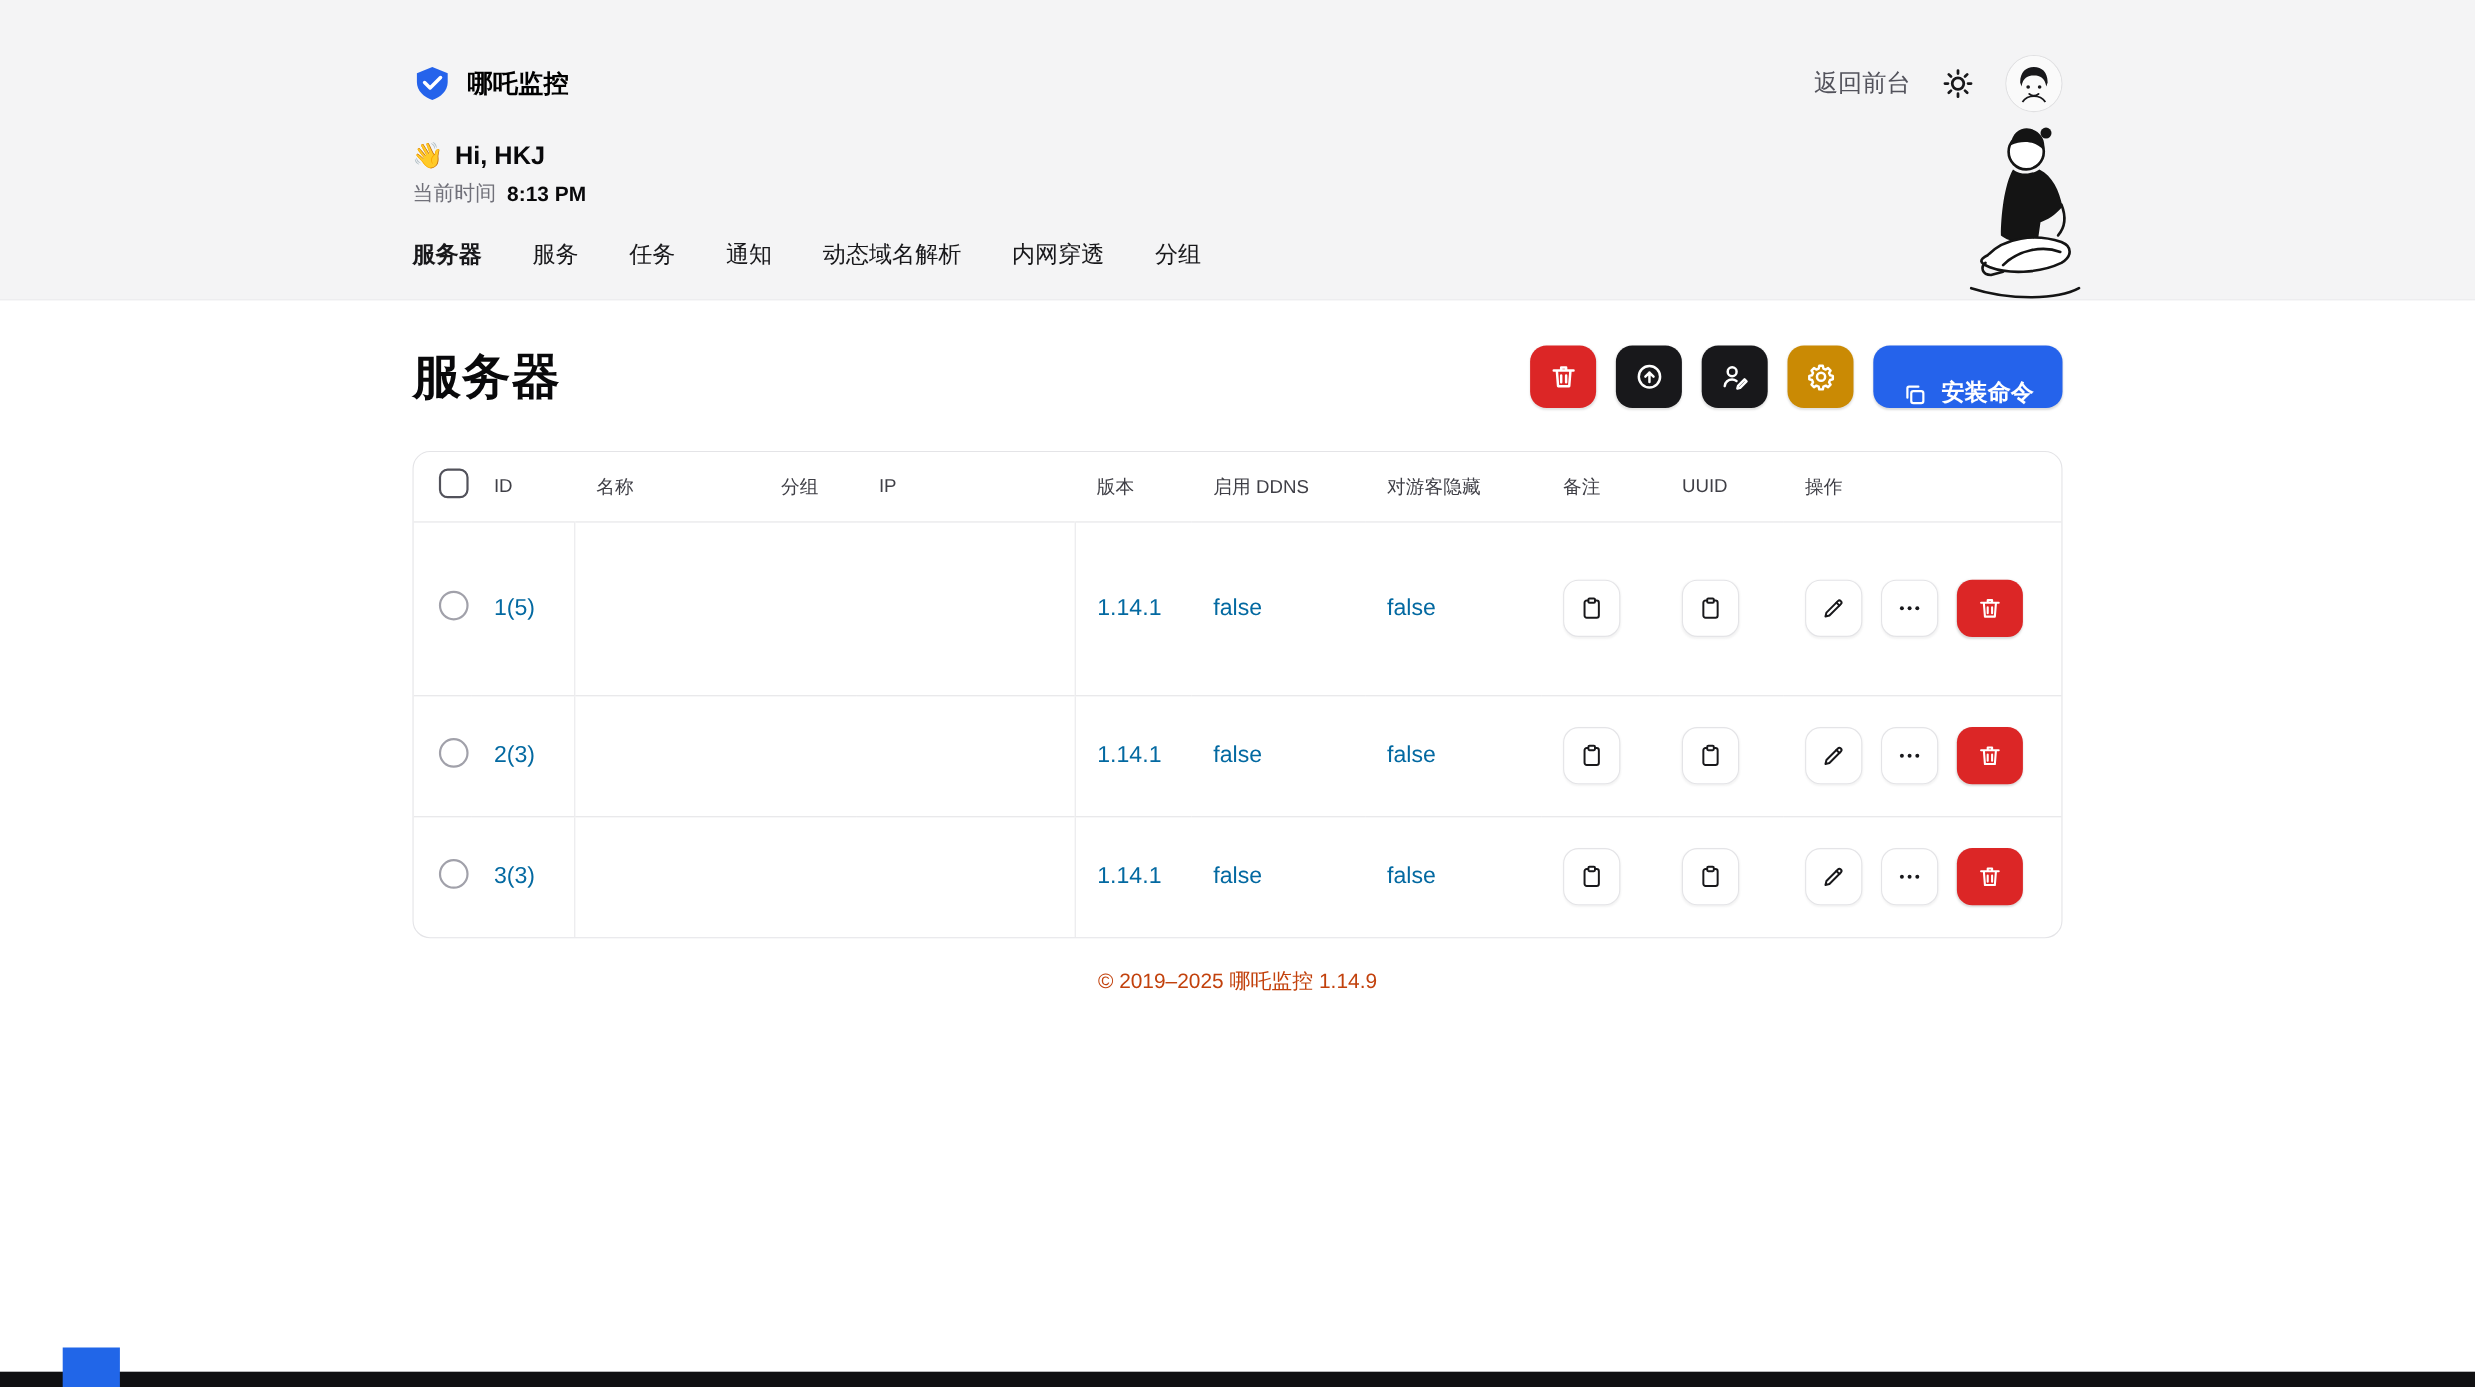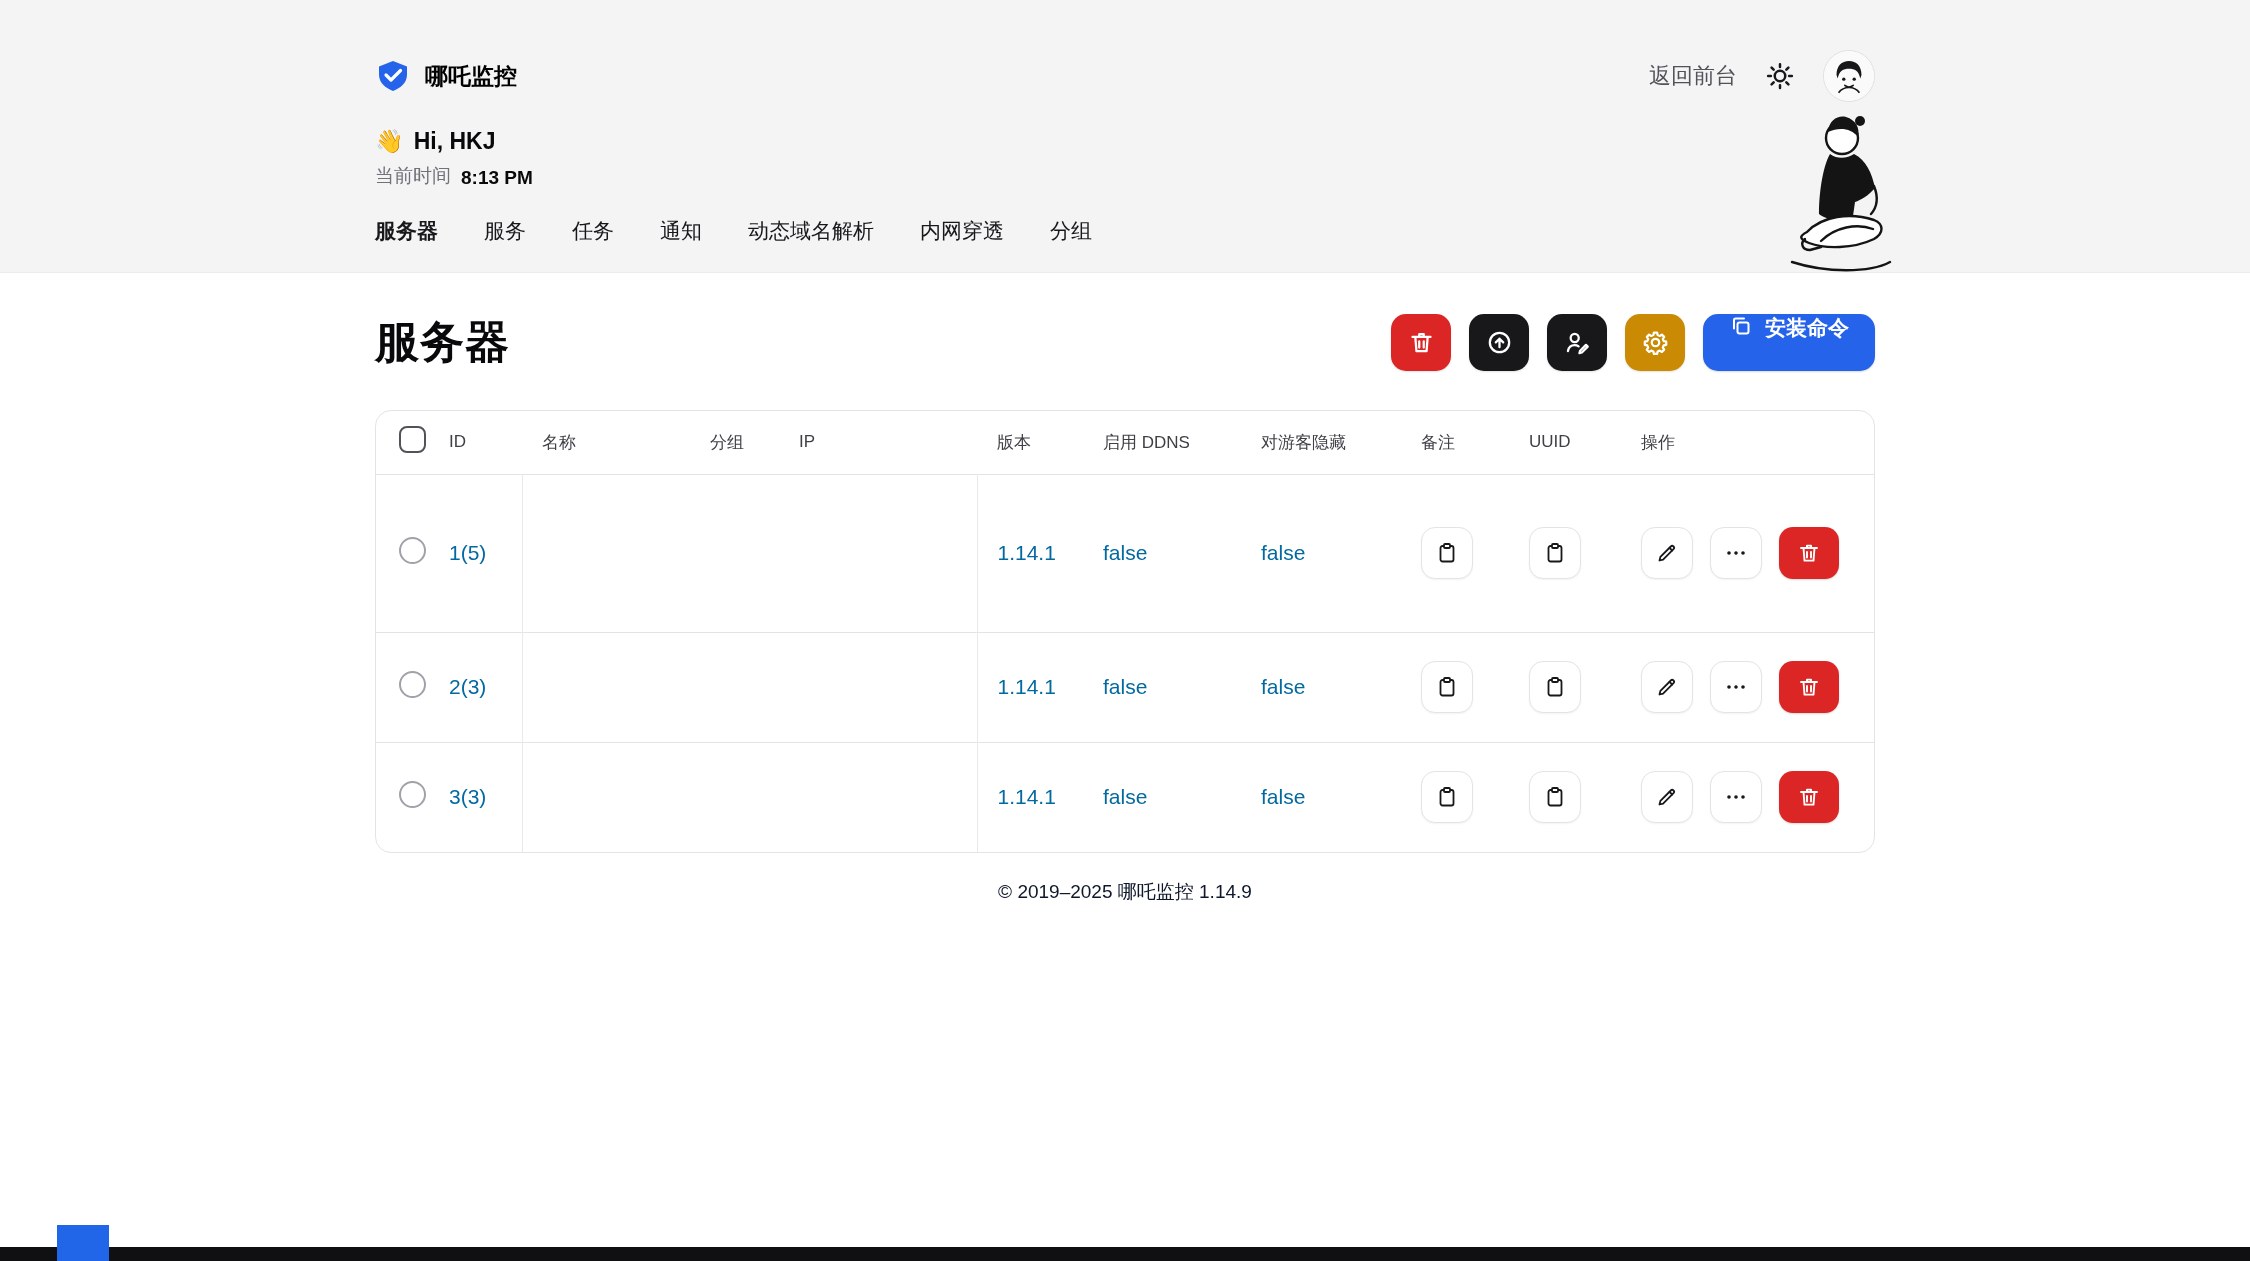--- a/index.html
+++ b/index.html
@@ -35,21 +35,21 @@
 
   
   .page-head { display:flex; align-items:center; justify-content:space-between; margin-top:40px; }
   .page-title { font-size:44px; font-weight:800; margin:0; letter-spacing:1px; }
   .actions { display:flex; align-items:center; gap:18px; }
   .icon-btn { width:60px; height:57px; border-radius:15px; border:none; display:flex; align-items:center; justify-content:center; cursor:pointer; box-shadow:0 1px 2px rgba(0,0,0,.12); }
   .btn-red   { background:#dc2626; }
   .btn-black { background:#18181b; }
   .btn-amber { background:#ca8a04; }
   .btn-install { height:57px; padding:0 26px; border:none; border-radius:15px; background:#2563eb; color:#fff;
-                 font-size:21px; font-weight:600; display:flex; align-items:flex-start; gap:12px; cursor:pointer;
+                 font-size:21px; font-weight:600; display:flex; align-items:flex-end; gap:12px; cursor:pointer;
                  box-shadow:0 1px 2px rgba(0,0,0,.15); font-family:inherit; }
 
   
   .table-card { margin-top:38px; border:1px solid #e4e4e7; border-radius:16px; overflow:hidden; background:#fff; }
   table { width:100%; border-collapse:collapse; table-layout:fixed; }
   thead th { height:63px; text-align:left; font-size:17px; font-weight:500; color:#3f3f46; padding:0 0 0 20px; white-space:nowrap; }
   thead th.cb-cell { padding-left:23px; }
   tbody tr { border-top:1px solid #e4e4e7; }
   tbody td { padding:0 0 0 20px; font-size:21px; color:#0369a1; vertical-align:middle; }
   tbody td.cb-cell { padding-left:23px; }
@@ -59,21 +59,21 @@
 
   .cb-square { display:inline-block; width:27px; height:27px; border:2px solid #52525b; border-radius:8px; background:transparent; cursor:pointer; }
   .cb-circle { display:inline-block; width:27px; height:27px; border:2px solid #a1a1aa; border-radius:50%; background:#fff; cursor:pointer; }
 
   .mini-btn { width:52px; height:52px; border-radius:14px; border:1px solid #e4e4e7; background:#fff;
               display:flex; align-items:center; justify-content:center; cursor:pointer; box-shadow:0 1px 2px rgba(0,0,0,.05); }
   .mini-red { width:60px; height:52px; border-radius:14px; border:none; background:#dc2626;
               display:flex; align-items:center; justify-content:center; cursor:pointer; box-shadow:0 1px 2px rgba(0,0,0,.15); }
   .ops { display:flex; align-items:center; gap:17px; }
 
-  .footer { margin-top:26px; text-align:center; font-size:19px; color:#0f172a; }
+  .footer { margin-top:26px; text-align:center; font-size:19px; color:#c2410c; }
 
   
   .bottom-bar  { position:absolute; left:0; bottom:0; width:100%; height:14px; background:#101012; z-index:3; }
   .bottom-blue { position:absolute; left:57px; bottom:0; width:52px; height:36px; background:#2166e8; z-index:4; }
 
   svg { display:block; }
 </style>
 </head>
 <body>
 

